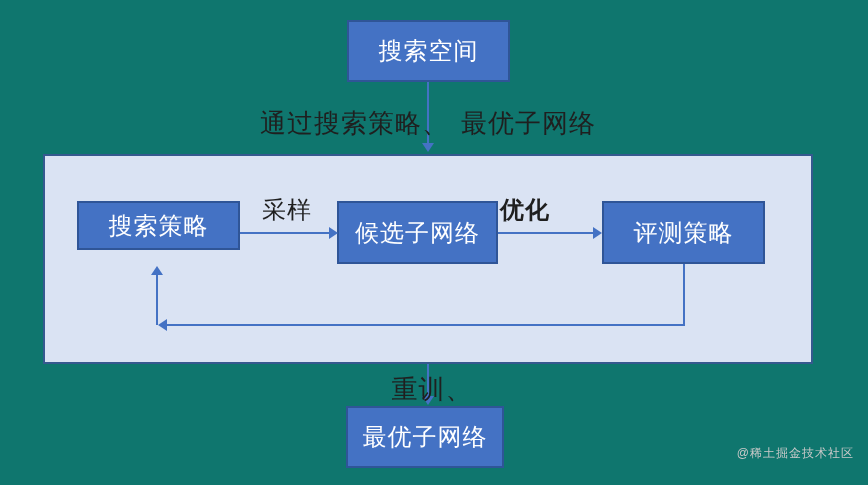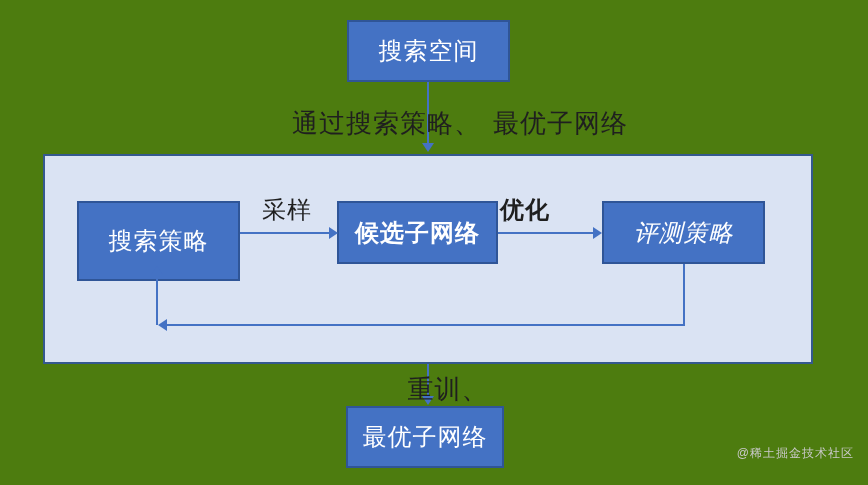--- a/index.html
+++ b/index.html
@@ -7,21 +7,21 @@
     --box-border:#2f5597;
     --container-fill:#dae3f3;
     --container-border:#35598e;
     --arrow:#4472c4;
     --label-text:#1f1f1f;
     --box-text:#ffffff;
     --watermark-text:#c9c9c9;
   }
   html,body{margin:0;padding:0;}
   body{background:#ffffff;font-family:"Liberation Sans","DejaVu Sans",sans-serif;}
-  .stage{position:relative;width:868px;height:485px;background:#4d7c0f;overflow:hidden;}
+  .stage{position:relative;width:868px;height:485px;background:#0f766e;overflow:hidden;}
   .node{
     position:absolute;box-sizing:border-box;
     background:var(--box-fill);border:2px solid var(--box-border);
     color:var(--box-text);display:flex;align-items:center;justify-content:center;
     font-size:24px;letter-spacing:1px;white-space:nowrap;
   }
   .container-box{
     position:absolute;box-sizing:border-box;
     left:43px;top:154px;width:770px;height:210px;
     background:var(--container-fill);border:2px solid var(--container-border);
@@ -31,21 +31,21 @@
   .hline{height:2px;}
   .ah{position:absolute;width:0;height:0;}
   .ah-down{border-left:6px solid transparent;border-right:6px solid transparent;border-top:9px solid var(--arrow);}
   .ah-up{border-left:6px solid transparent;border-right:6px solid transparent;border-bottom:9px solid var(--arrow);}
   .ah-right{border-top:6px solid transparent;border-bottom:6px solid transparent;border-left:9px solid var(--arrow);}
   .ah-left{border-top:6px solid transparent;border-bottom:6px solid transparent;border-right:9px solid var(--arrow);}
   .edge-label{
     position:absolute;color:var(--label-text);font-size:24px;
     white-space:nowrap;letter-spacing:1px;
   }
-  .big-label{font-size:26px;margin-left:32px;}
+  .big-label{font-size:26px;}
   .split-label{display:flex;gap:12px;transform:translateX(-50%);}
   .center-label{transform:translateX(-50%);text-align:right;}
   .watermark{
     position:absolute;right:14px;top:445px;
     color:var(--watermark-text);font-size:12px;letter-spacing:1px;
   }
 </style>
 </head>
 <body>
 
@@ -58,48 +58,48 @@
   <div class="vline" style="left:427px;top:82px;height:61px;"></div>
   <div class="ah ah-down" style="left:422px;top:143px;"></div>
 
   <div class="edge-label big-label split-label" style="left:428px;top:106px;">
     <span>通过搜索策略、</span>
     <span>最优子网络</span>
   </div>
 
   <div class="container-box"></div>
 
-  <div class="node" style="left:77px;top:201px;width:163px;height:80px;">
+  <div class="node" style="left:77px;top:201px;width:163px;height:49px;">
     <span>搜索策略</span>
   </div>
-  <div class="node" style="left:337px;top:201px;width:161px;height:63px;font-weight:bold;">
+  <div class="node" style="left:337px;top:201px;width:161px;height:63px;">
     <span>候选子网络</span>
   </div>
-  <div class="node" style="left:602px;top:201px;width:163px;height:63px;font-style:italic;">
+  <div class="node" style="left:602px;top:201px;width:163px;height:63px;">
     <span>评测策略</span>
   </div>
 
   <div class="hline" style="left:240px;top:232px;width:89px;"></div>
   <div class="ah ah-right" style="left:329px;top:227px;"></div>
   <div class="edge-label center-label" style="left:287px;top:194px;">采样</div>
 
   <div class="hline" style="left:498px;top:232px;width:95px;"></div>
   <div class="ah ah-right" style="left:593px;top:227px;"></div>
   <div class="edge-label center-label" style="left:525px;top:194px;font-weight:bold;">优化</div>
 
   <div class="vline" style="left:683px;top:264px;height:61px;"></div>
   <div class="hline" style="left:167px;top:324px;width:518px;"></div>
   <div class="ah ah-left" style="left:158px;top:319px;"></div>
   <div class="vline" style="left:156px;top:274px;height:51px;"></div>
   <div class="ah ah-up" style="left:151px;top:266px;"></div>
 
   <div class="vline" style="left:427px;top:364px;height:32px;"></div>
   <div class="ah ah-down" style="left:422px;top:396px;"></div>
 
-  <div class="edge-label big-label split-label" style="left:416px;top:372px;gap:16px;">
+  <div class="edge-label big-label split-label" style="left:432px;top:372px;gap:16px;">
     <span>重训、</span>
   </div>
 
   <div class="node" style="left:346px;top:406px;width:158px;height:62px;">
     <span>最优子网络</span>
   </div>
 
   <div class="watermark">@稀土掘金技术社区</div>
 
 </div>

